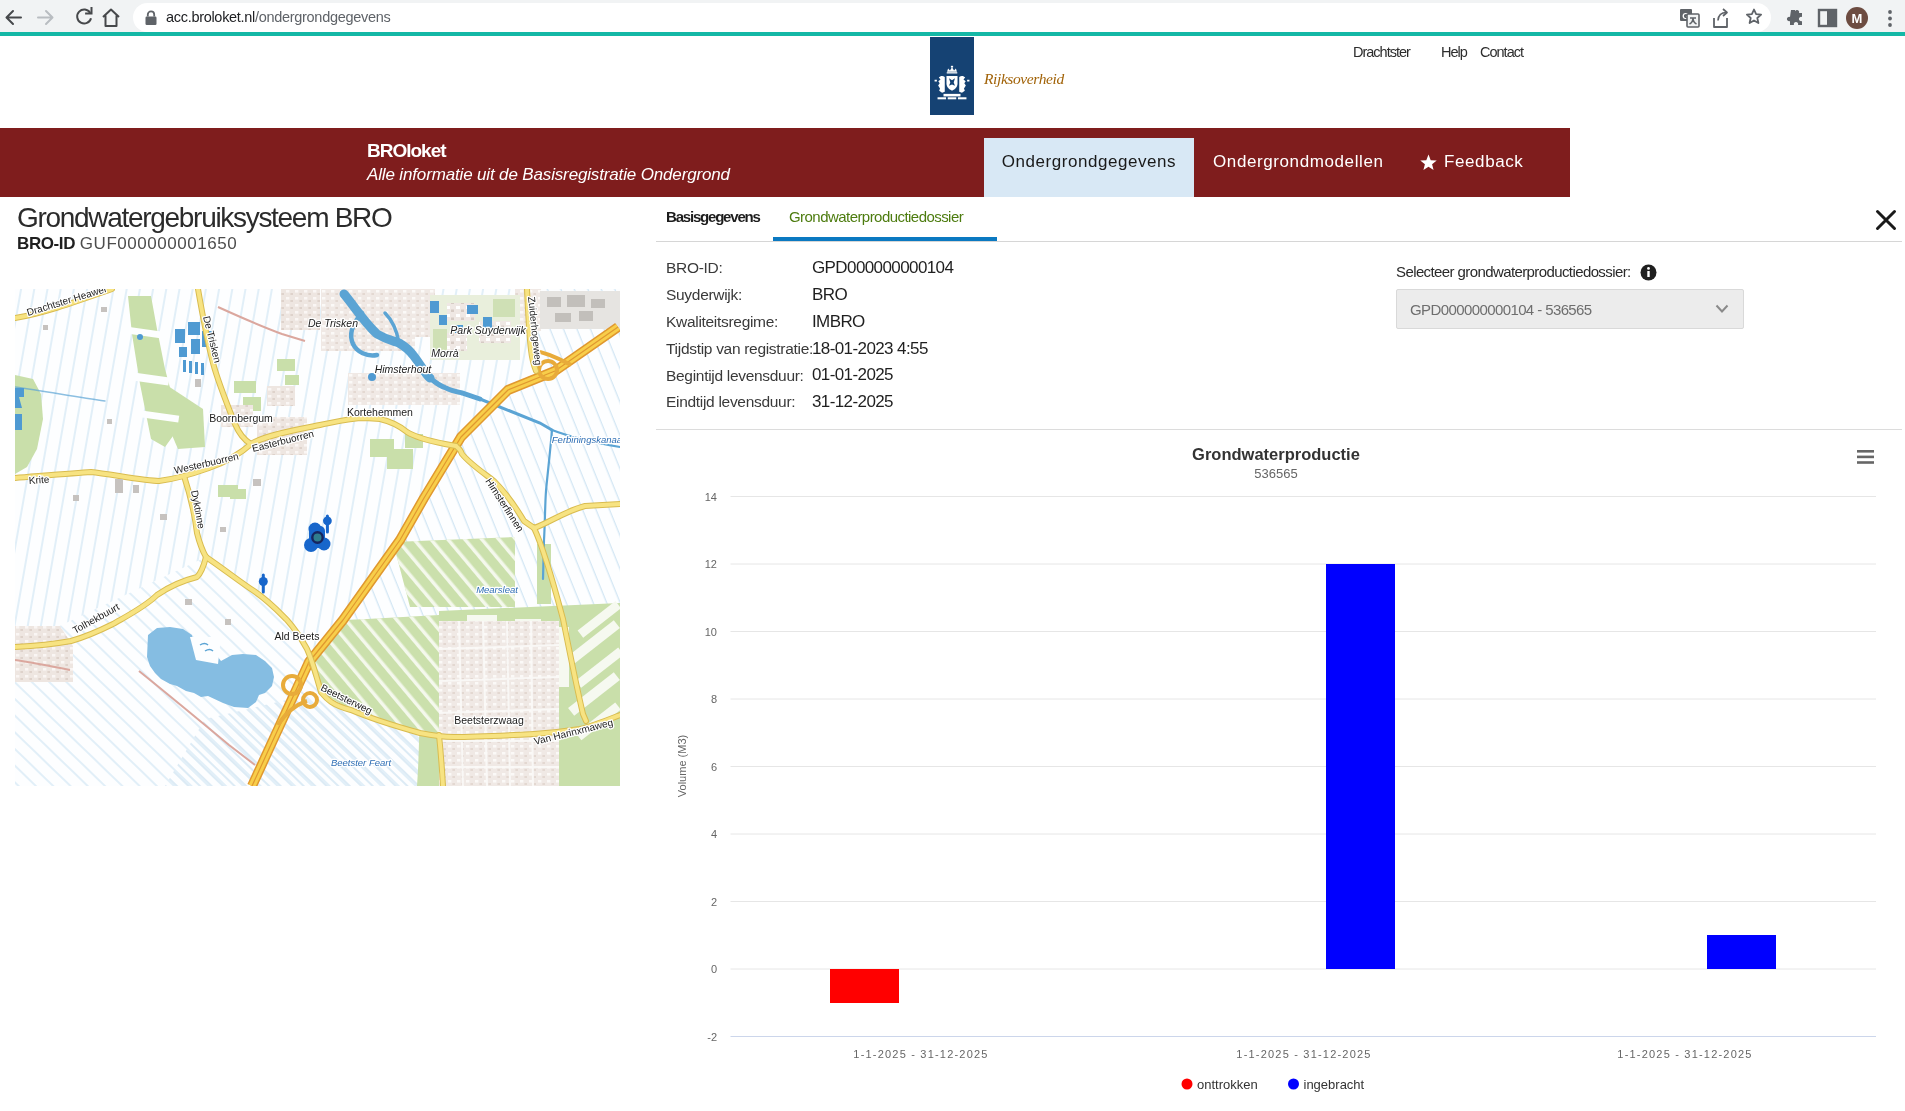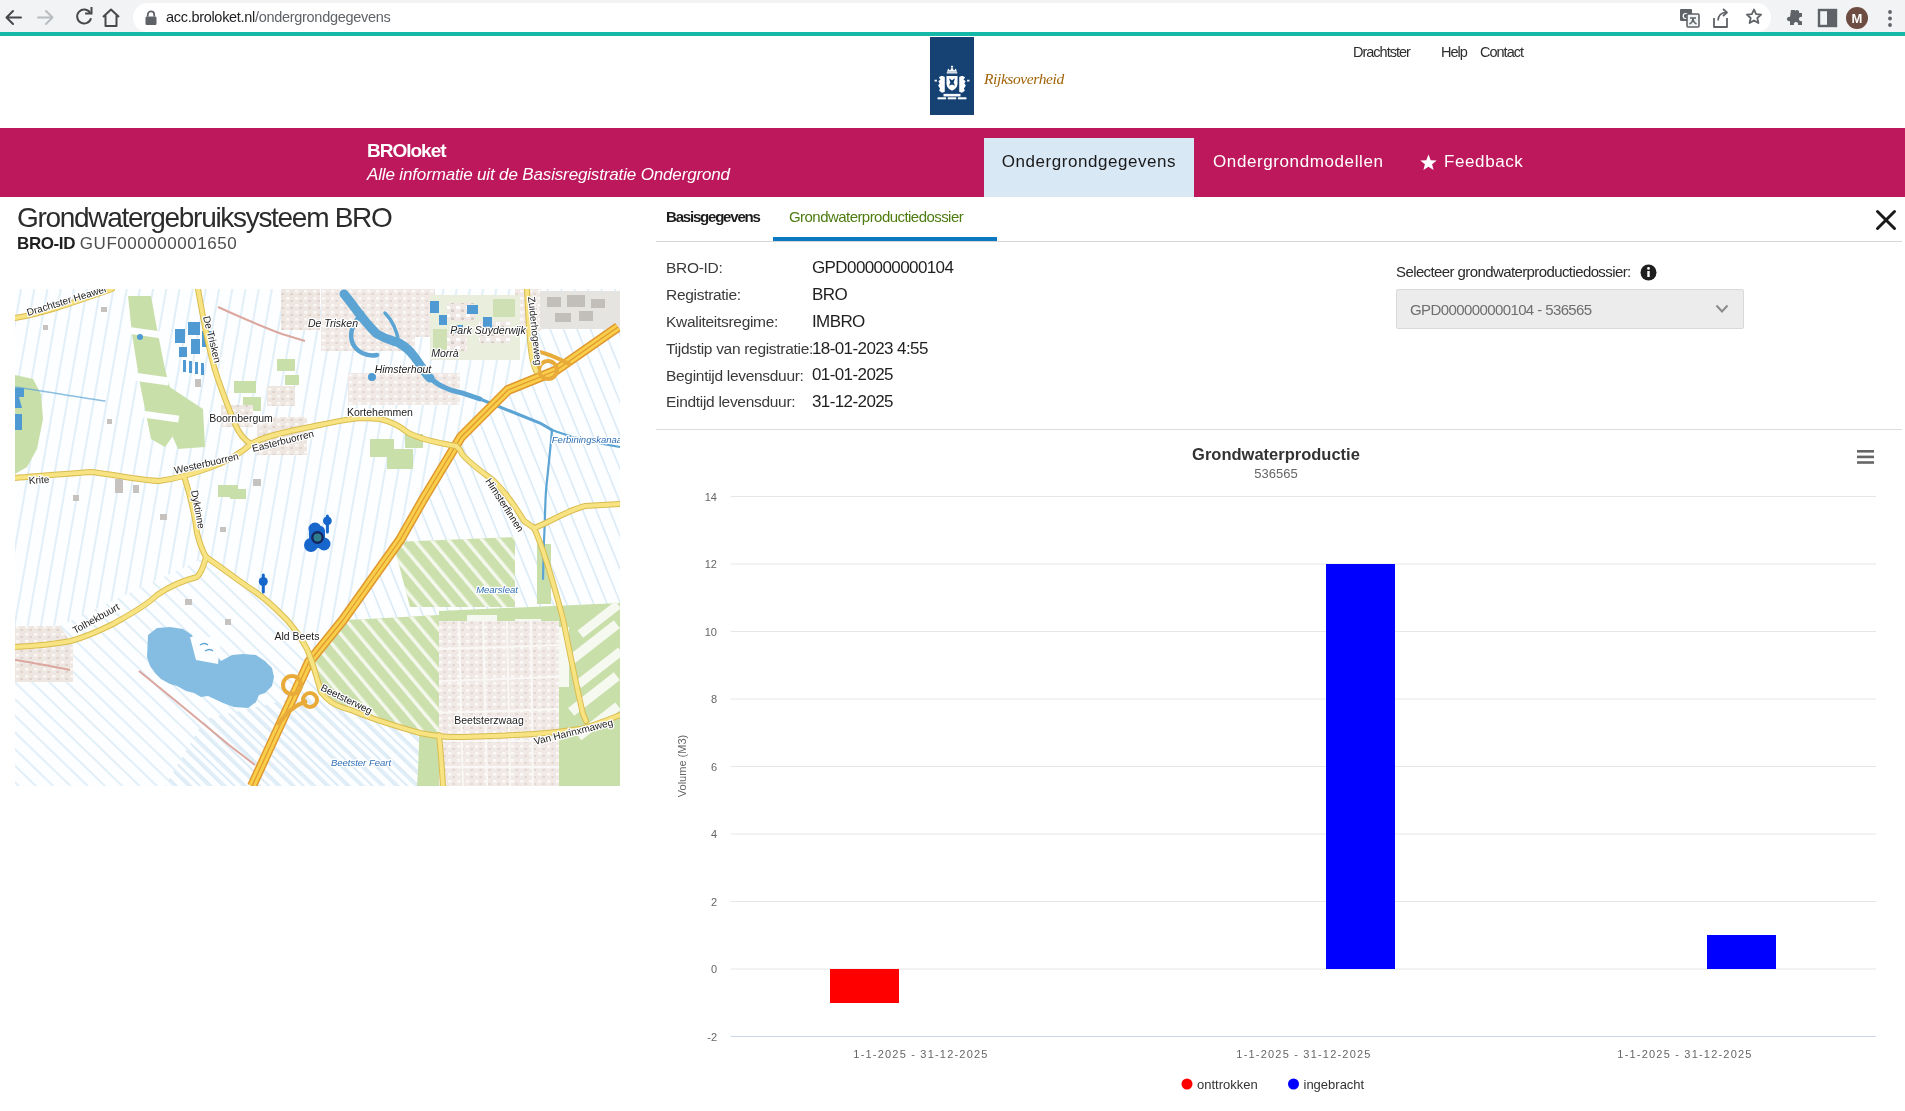--- a/index.html
+++ b/index.html
@@ -13,21 +13,21 @@
     background:#fff; border-radius:15px; }
   .urltxt { position:absolute; left:166px; top:9px; font-size:14.5px; color:#202124; letter-spacing:-0.3px; }
   .urltxt span { color:#5f6368; }
   
   #hdr { position:absolute; left:0; top:37px; width:1905px; height:91px; background:#fff; }
   #rlogo { position:absolute; left:930px; top:0px; width:44px; height:78px; background:#154273; }
   #rname { position:absolute; left:984px; top:33px; font-family:"Liberation Serif", serif;
     font-size:15.5px; color:#a16207; letter-spacing:-0.4px;font-style:italic; }
   .toplink { position:absolute; top:7px; font-size:14.5px; color:#2d2d2d; letter-spacing:-1px; }
   
-  #nav { position:absolute; left:0; top:128px; width:1905px; height:69px; background:#be185d; }
+  #nav { position:absolute; left:0; top:128px; width:1570px; height:69px; background:#7f1d1d; }
   #brolok { position:absolute; left:367px; top:12px; color:#fff; font-size:19px; font-weight:bold; letter-spacing:-1px; }
   #brosub { position:absolute; left:367px; top:37px; color:#fff; font-size:17px; font-style:italic; letter-spacing:-0.15px; }
   #tabact { position:absolute; left:984px; top:10px; width:210px; height:59px; background:#d8e8f5;padding-left:44px; }
   #tabact span { position:absolute; left:0; width:210px; text-align:center; top:14px;
     font-size:17px; color:#1a1a1a; letter-spacing:0.55px; }
   .navitem { position:absolute; top:24px; font-size:17px; color:#fff; letter-spacing:0.6px; }
   
   #h1t { position:absolute; left:17px; top:204px; font-size:28px; font-weight:normal;
     color:#2b2b2b; letter-spacing:-1.3px; line-height:1; }
   #broid { position:absolute; left:17px; top:235px; font-size:17px; color:#1f1f1f; line-height:1; }
@@ -419,21 +419,21 @@
 <div class="tabtxt" style="left:666px;color:#1d1d1d;font-weight:bold;letter-spacing:-1.2px">Basisgegevens</div>
 <div class="tabtxt" style="left:789px;color:#4d7c0f;letter-spacing:-0.55px">Grondwaterproductiedossier</div>
 <div id="tabunder"></div>
 <div id="tabline"></div>
 <svg class="abs" style="left:1874px;top:208px" width="24" height="24" viewBox="0 0 24 24">
   <path d="M3.5 3.5 L20.5 20.5 M20.5 3.5 L3.5 20.5" stroke="#1a1a1a" stroke-width="3" stroke-linecap="round"></path>
 </svg>
 
 <div class="lbl" style="top:260px">BRO-ID:</div>
 <div class="val" style="top:259px">GPD000000000104</div>
-<div class="lbl" style="top:287px">Registratie:</div>
+<div class="lbl" style="top:287px">Suyderwijk:</div>
 <div class="val" style="top:286px">BRO</div>
 <div class="lbl" style="top:314px">Kwaliteitsregime:</div>
 <div class="val" style="top:313px">IMBRO</div>
 <div class="lbl" style="top:341px">Tijdstip van registratie:</div>
 <div class="val" style="top:340px">18-01-2023 4:55</div>
 <div class="lbl" style="top:368px">Begintijd levensduur:</div>
 <div class="val" style="top:366px">01-01-2025</div>
 <div class="lbl" style="top:394px">Eindtijd levensduur:</div>
 <div class="val" style="top:393px">31-12-2025</div>
 

